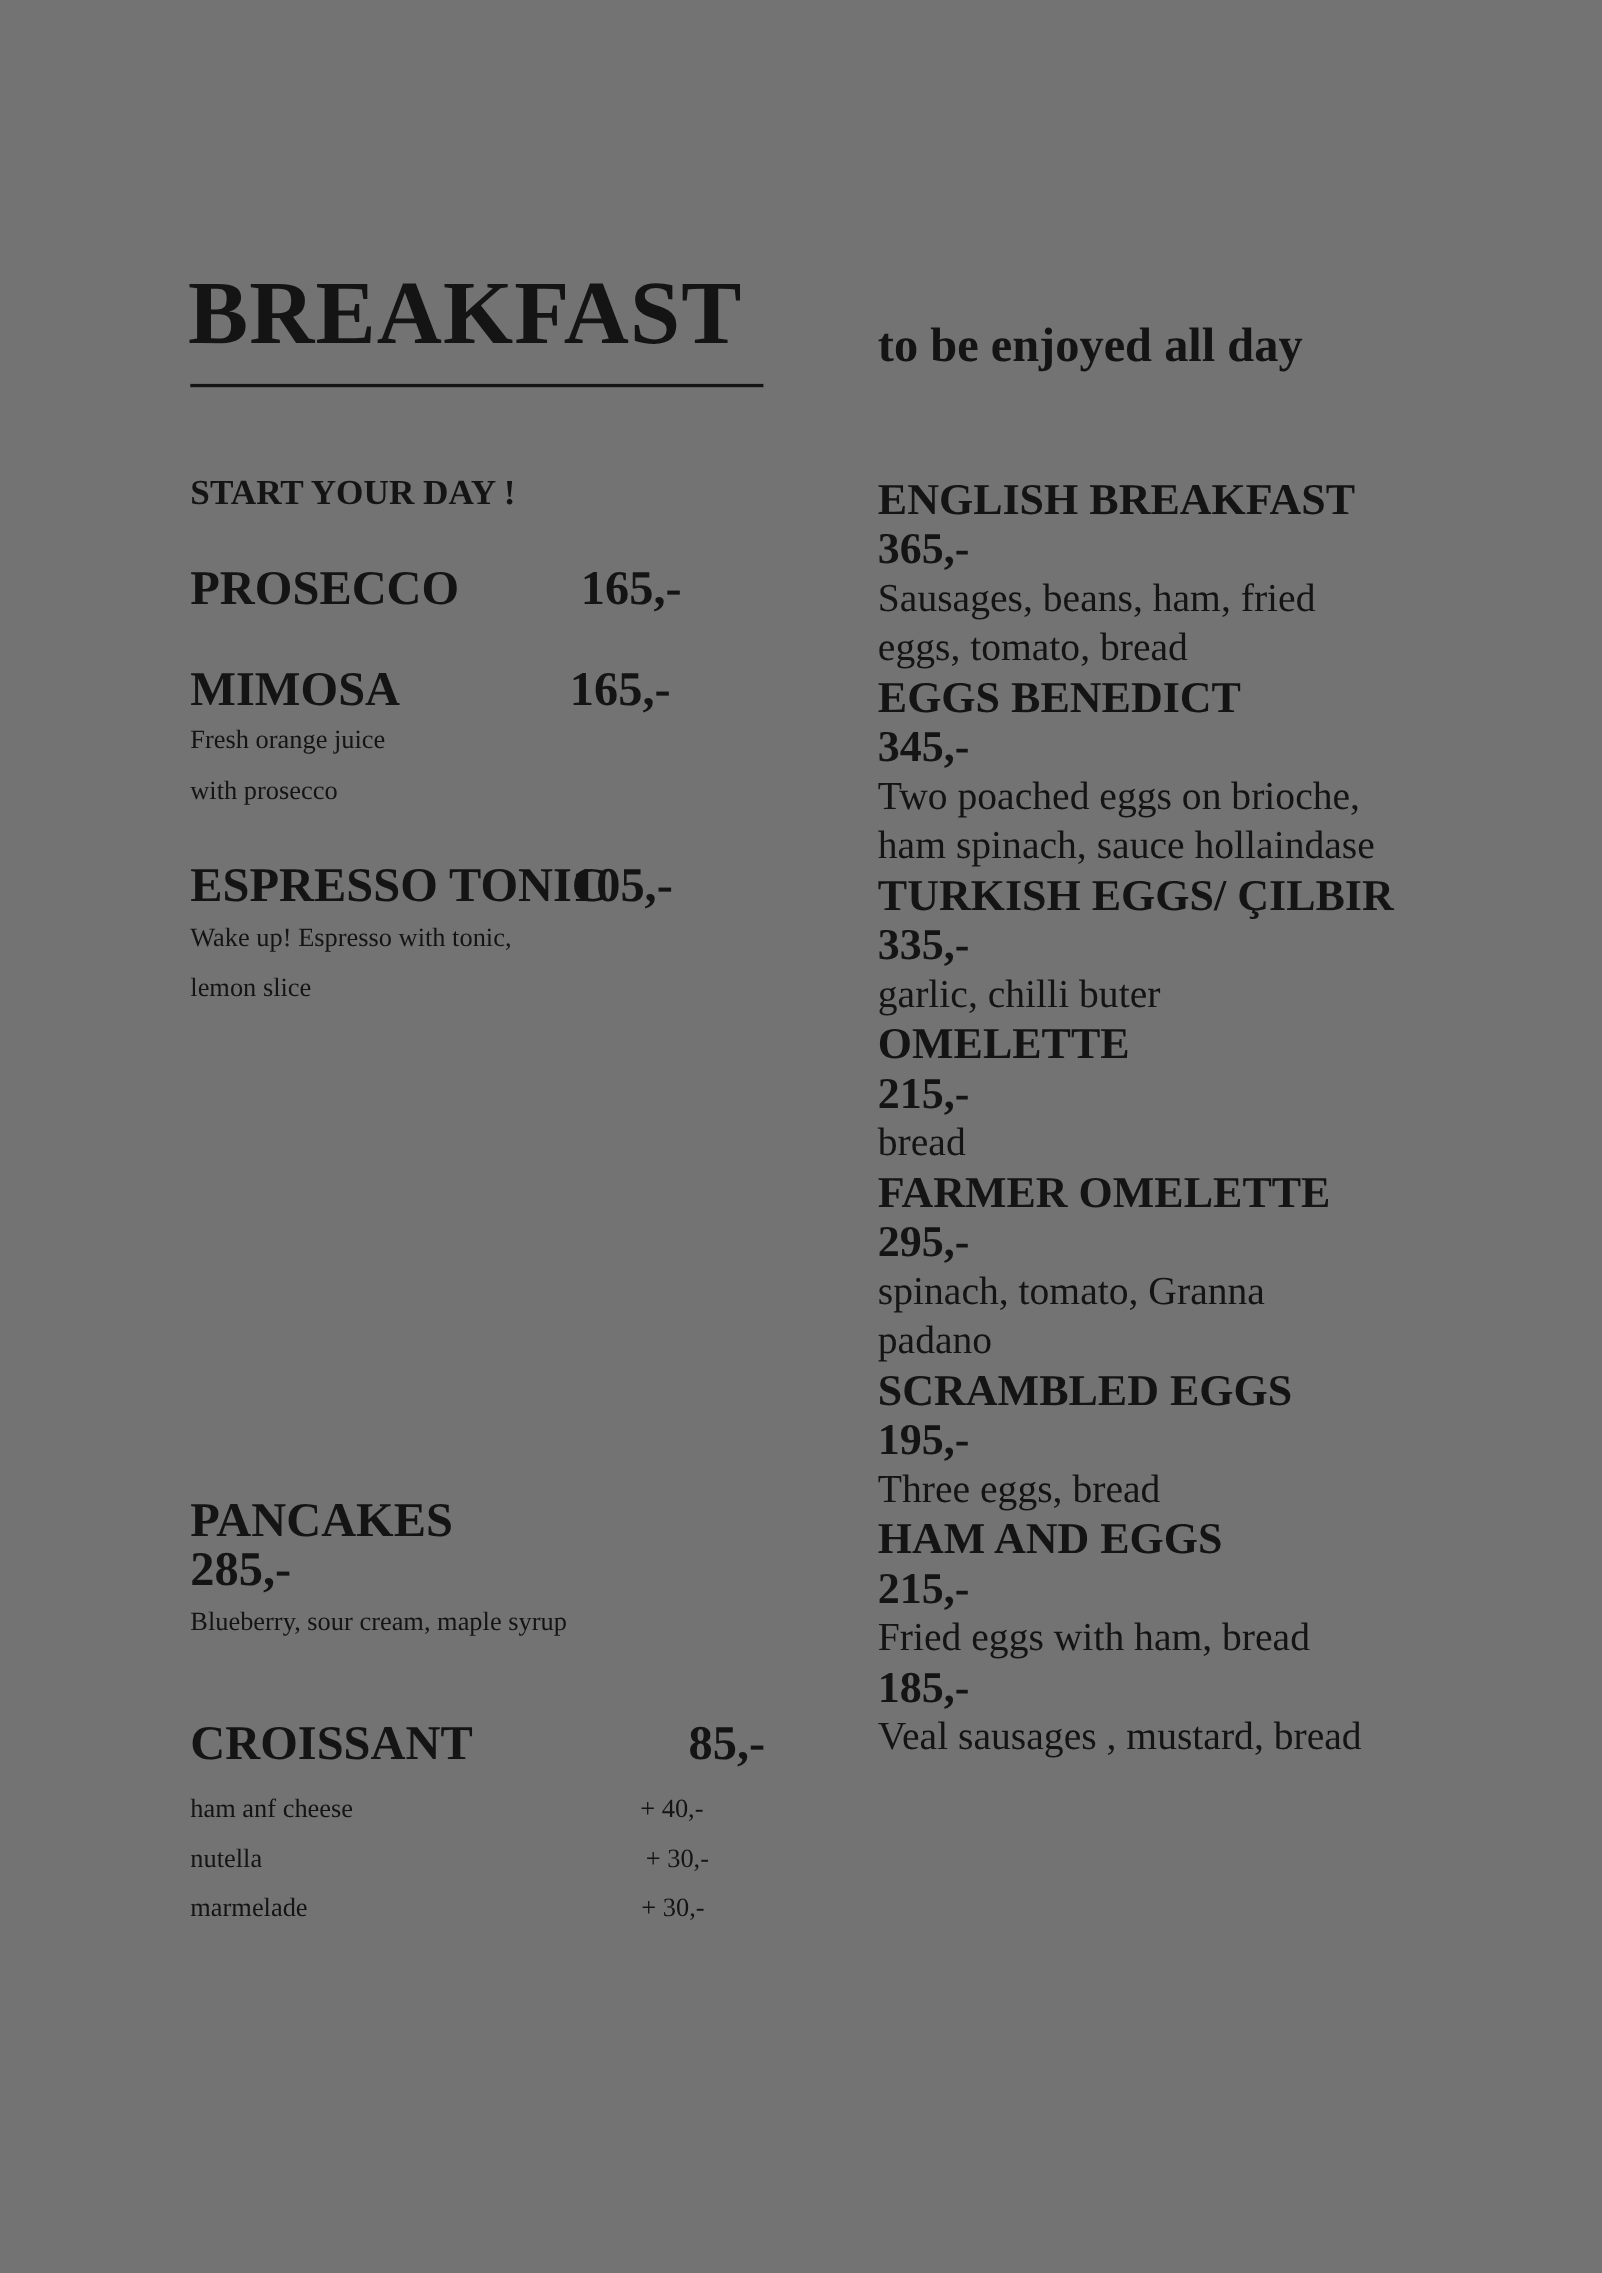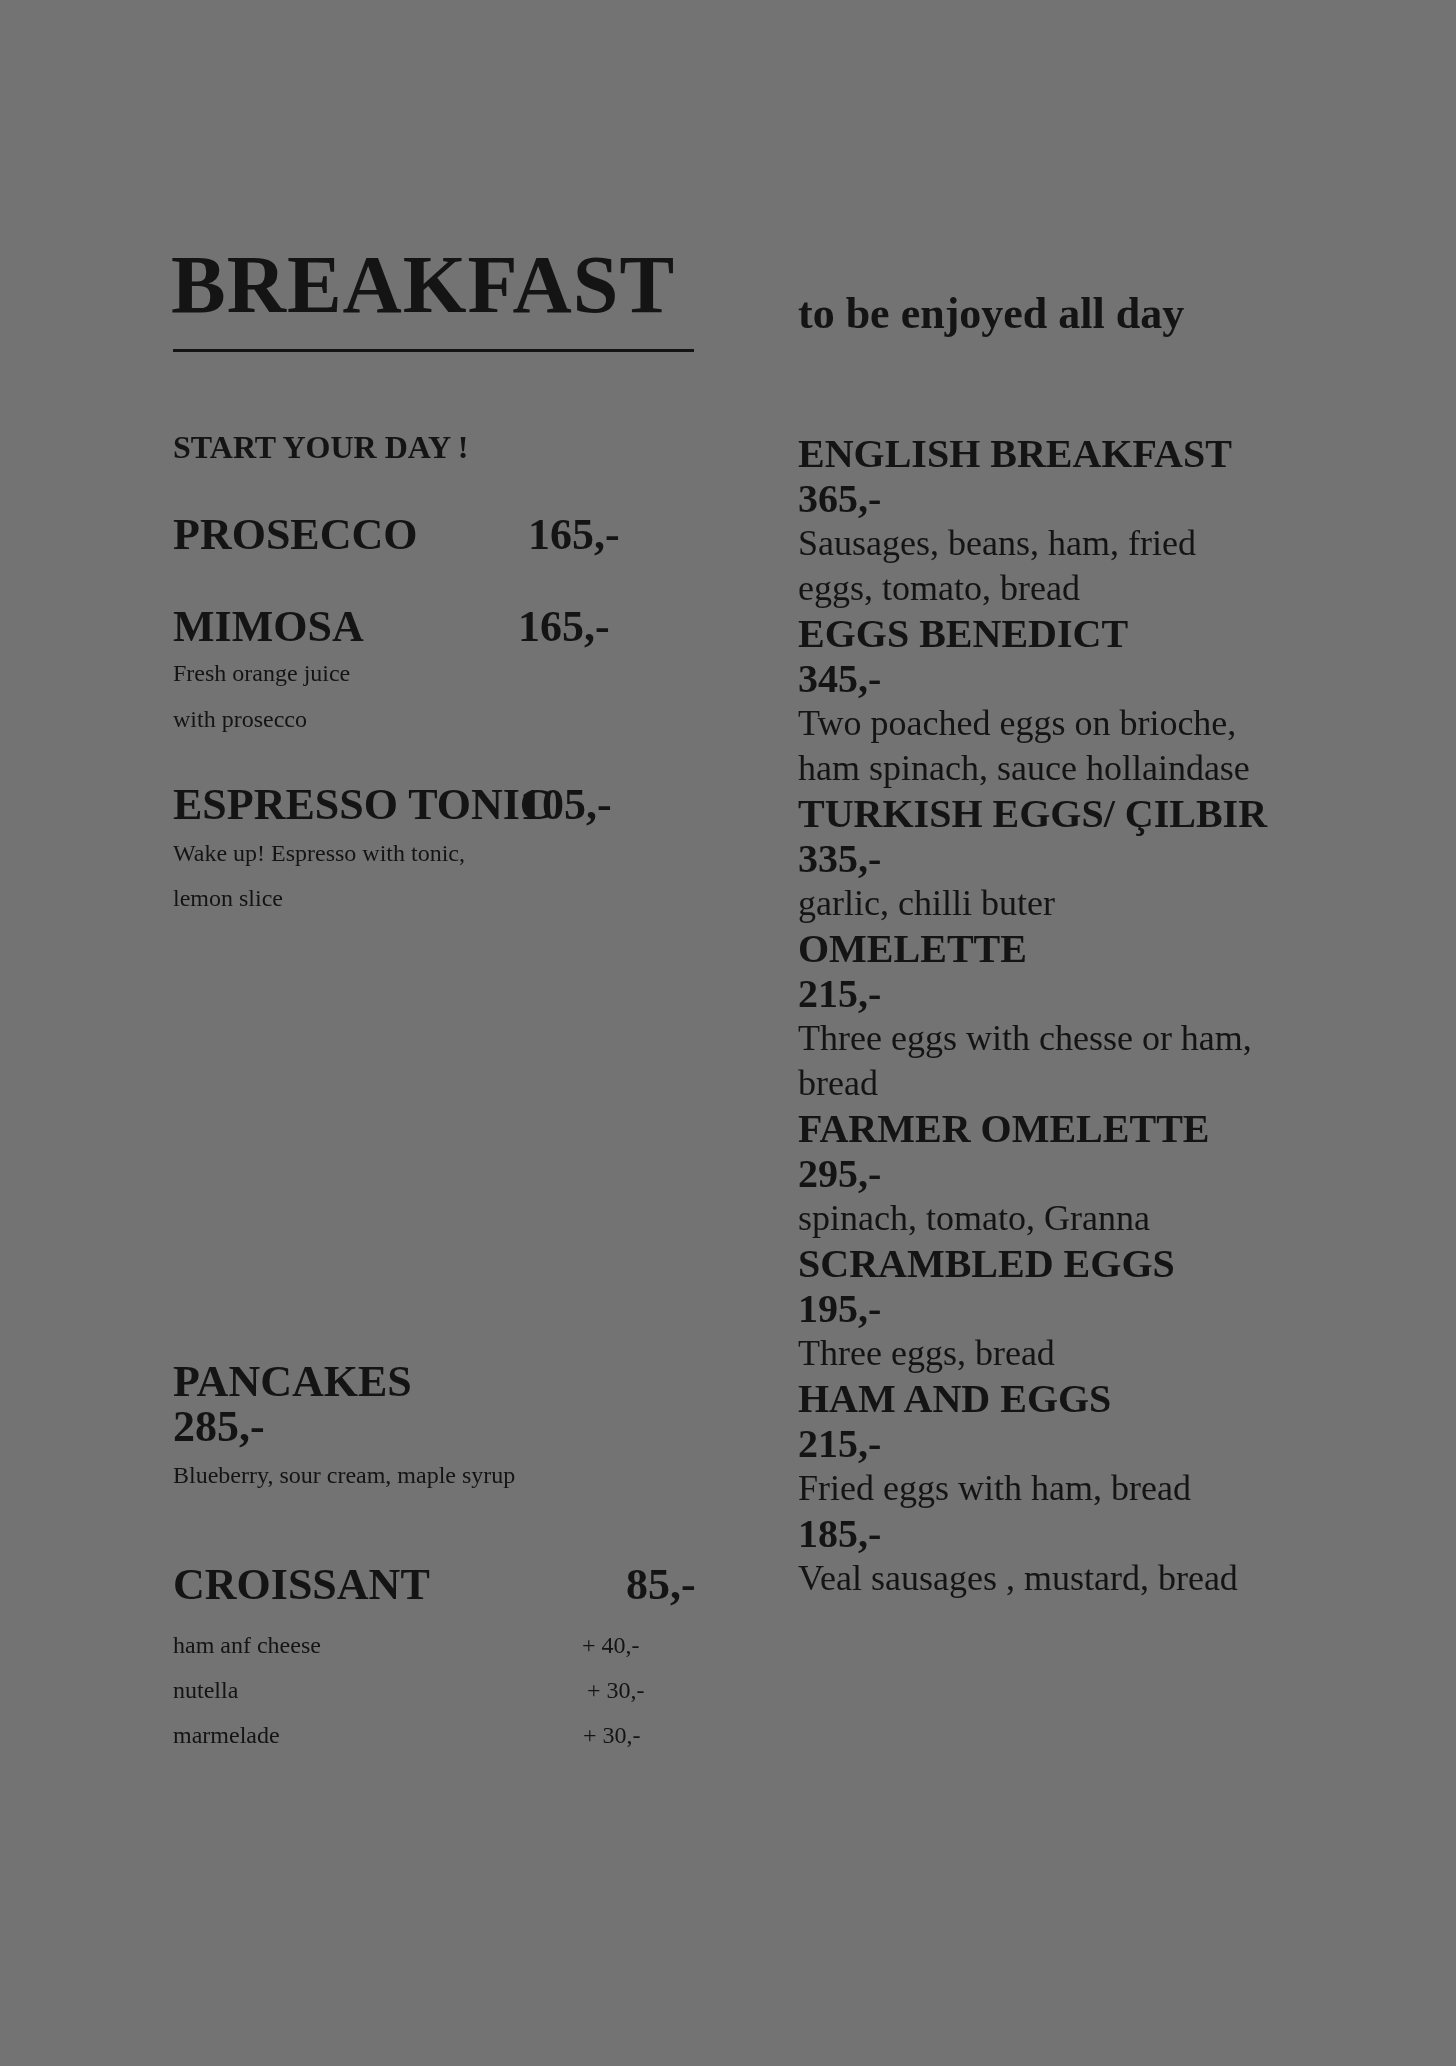--- a/index.html
+++ b/index.html
@@ -125,26 +125,26 @@
     <div class="rcol-line bold">345,-</div>
     <div class="rcol-line">Two poached eggs on brioche,</div>
     <div class="rcol-line">ham spinach, sauce hollaindase</div>
 
     <div class="rcol-line bold">TURKISH EGGS/ ÇILBIR</div>
     <div class="rcol-line bold">335,-</div>
     <div class="rcol-line">garlic, chilli buter</div>
 
     <div class="rcol-line bold">OMELETTE</div>
     <div class="rcol-line bold">215,-</div>
-    <div class="rcol-line">Three eggs with chesse or ham,</div>
     <div class="rcol-line">bread</div>
 
     <div class="rcol-line bold">FARMER OMELETTE</div>
     <div class="rcol-line bold">295,-</div>
     <div class="rcol-line">spinach, tomato, Granna</div>
+    <div class="rcol-line">padano</div>
 
     <div class="rcol-line bold">SCRAMBLED EGGS</div>
     <div class="rcol-line bold">195,-</div>
     <div class="rcol-line">Three eggs, bread</div>
 
     <div class="rcol-line bold">HAM AND EGGS</div>
     <div class="rcol-line bold">215,-</div>
     <div class="rcol-line">Fried eggs with ham, bread</div>
 
     <div class="rcol-line bold">185,-</div>

